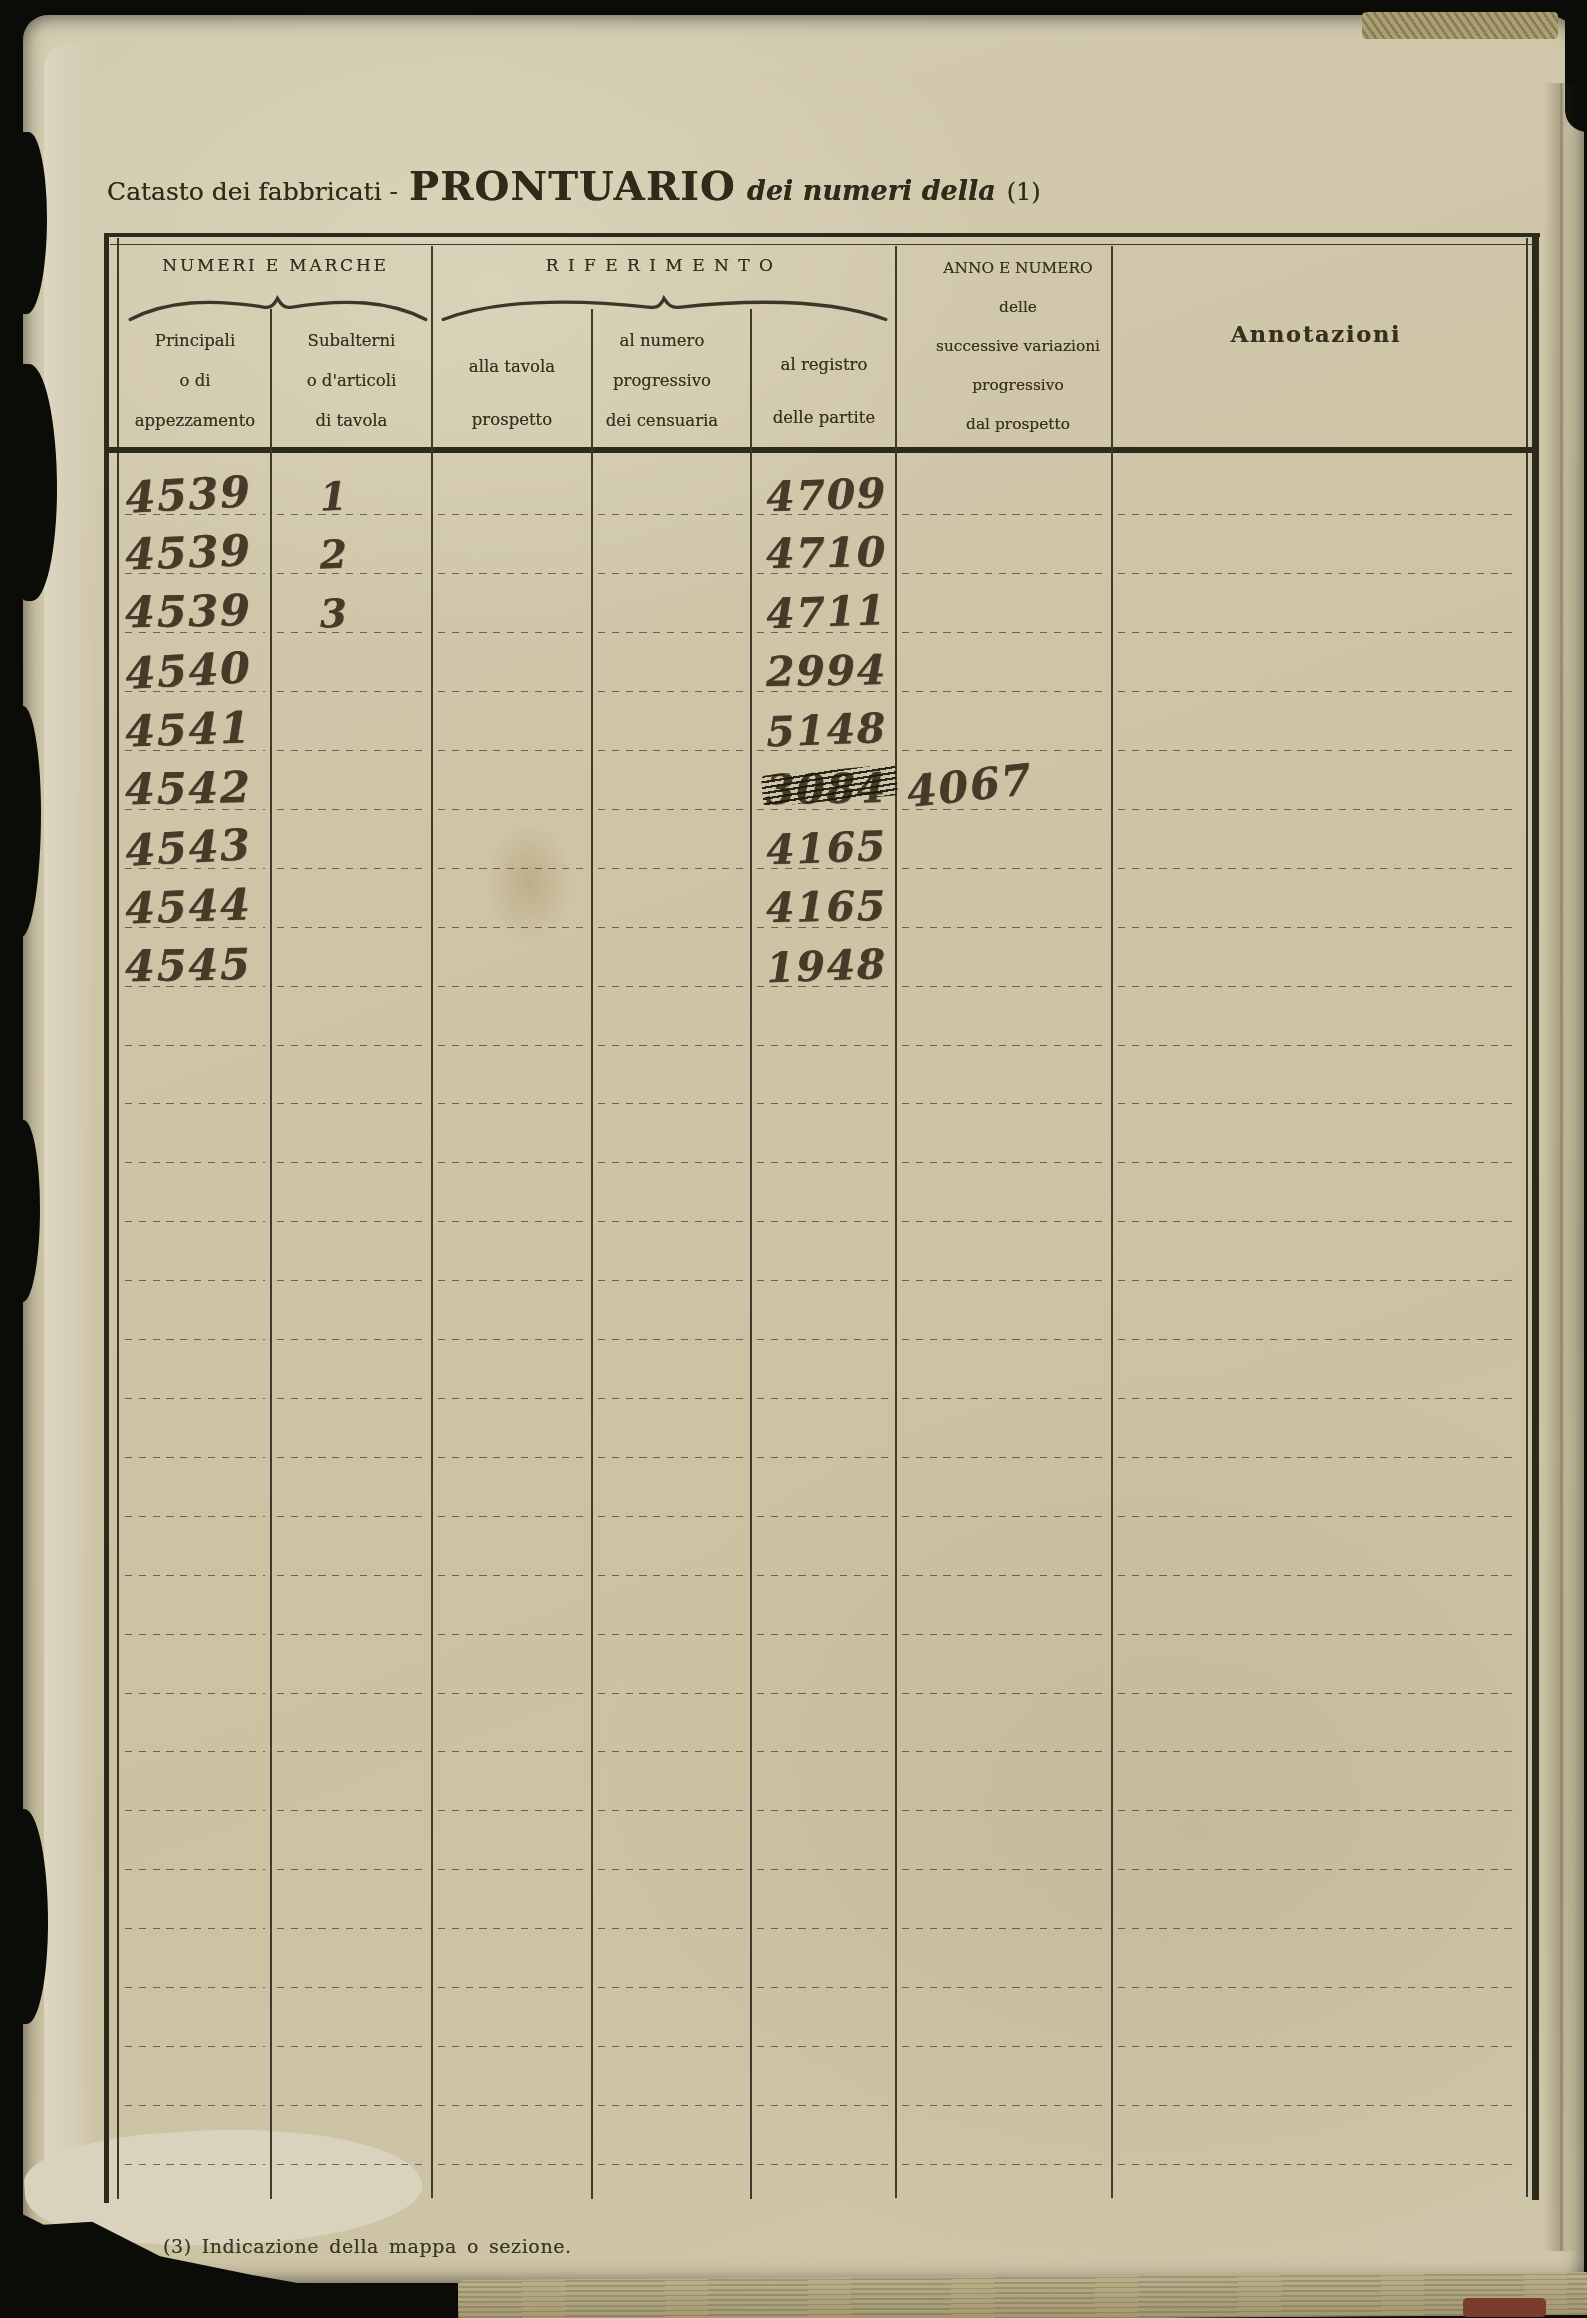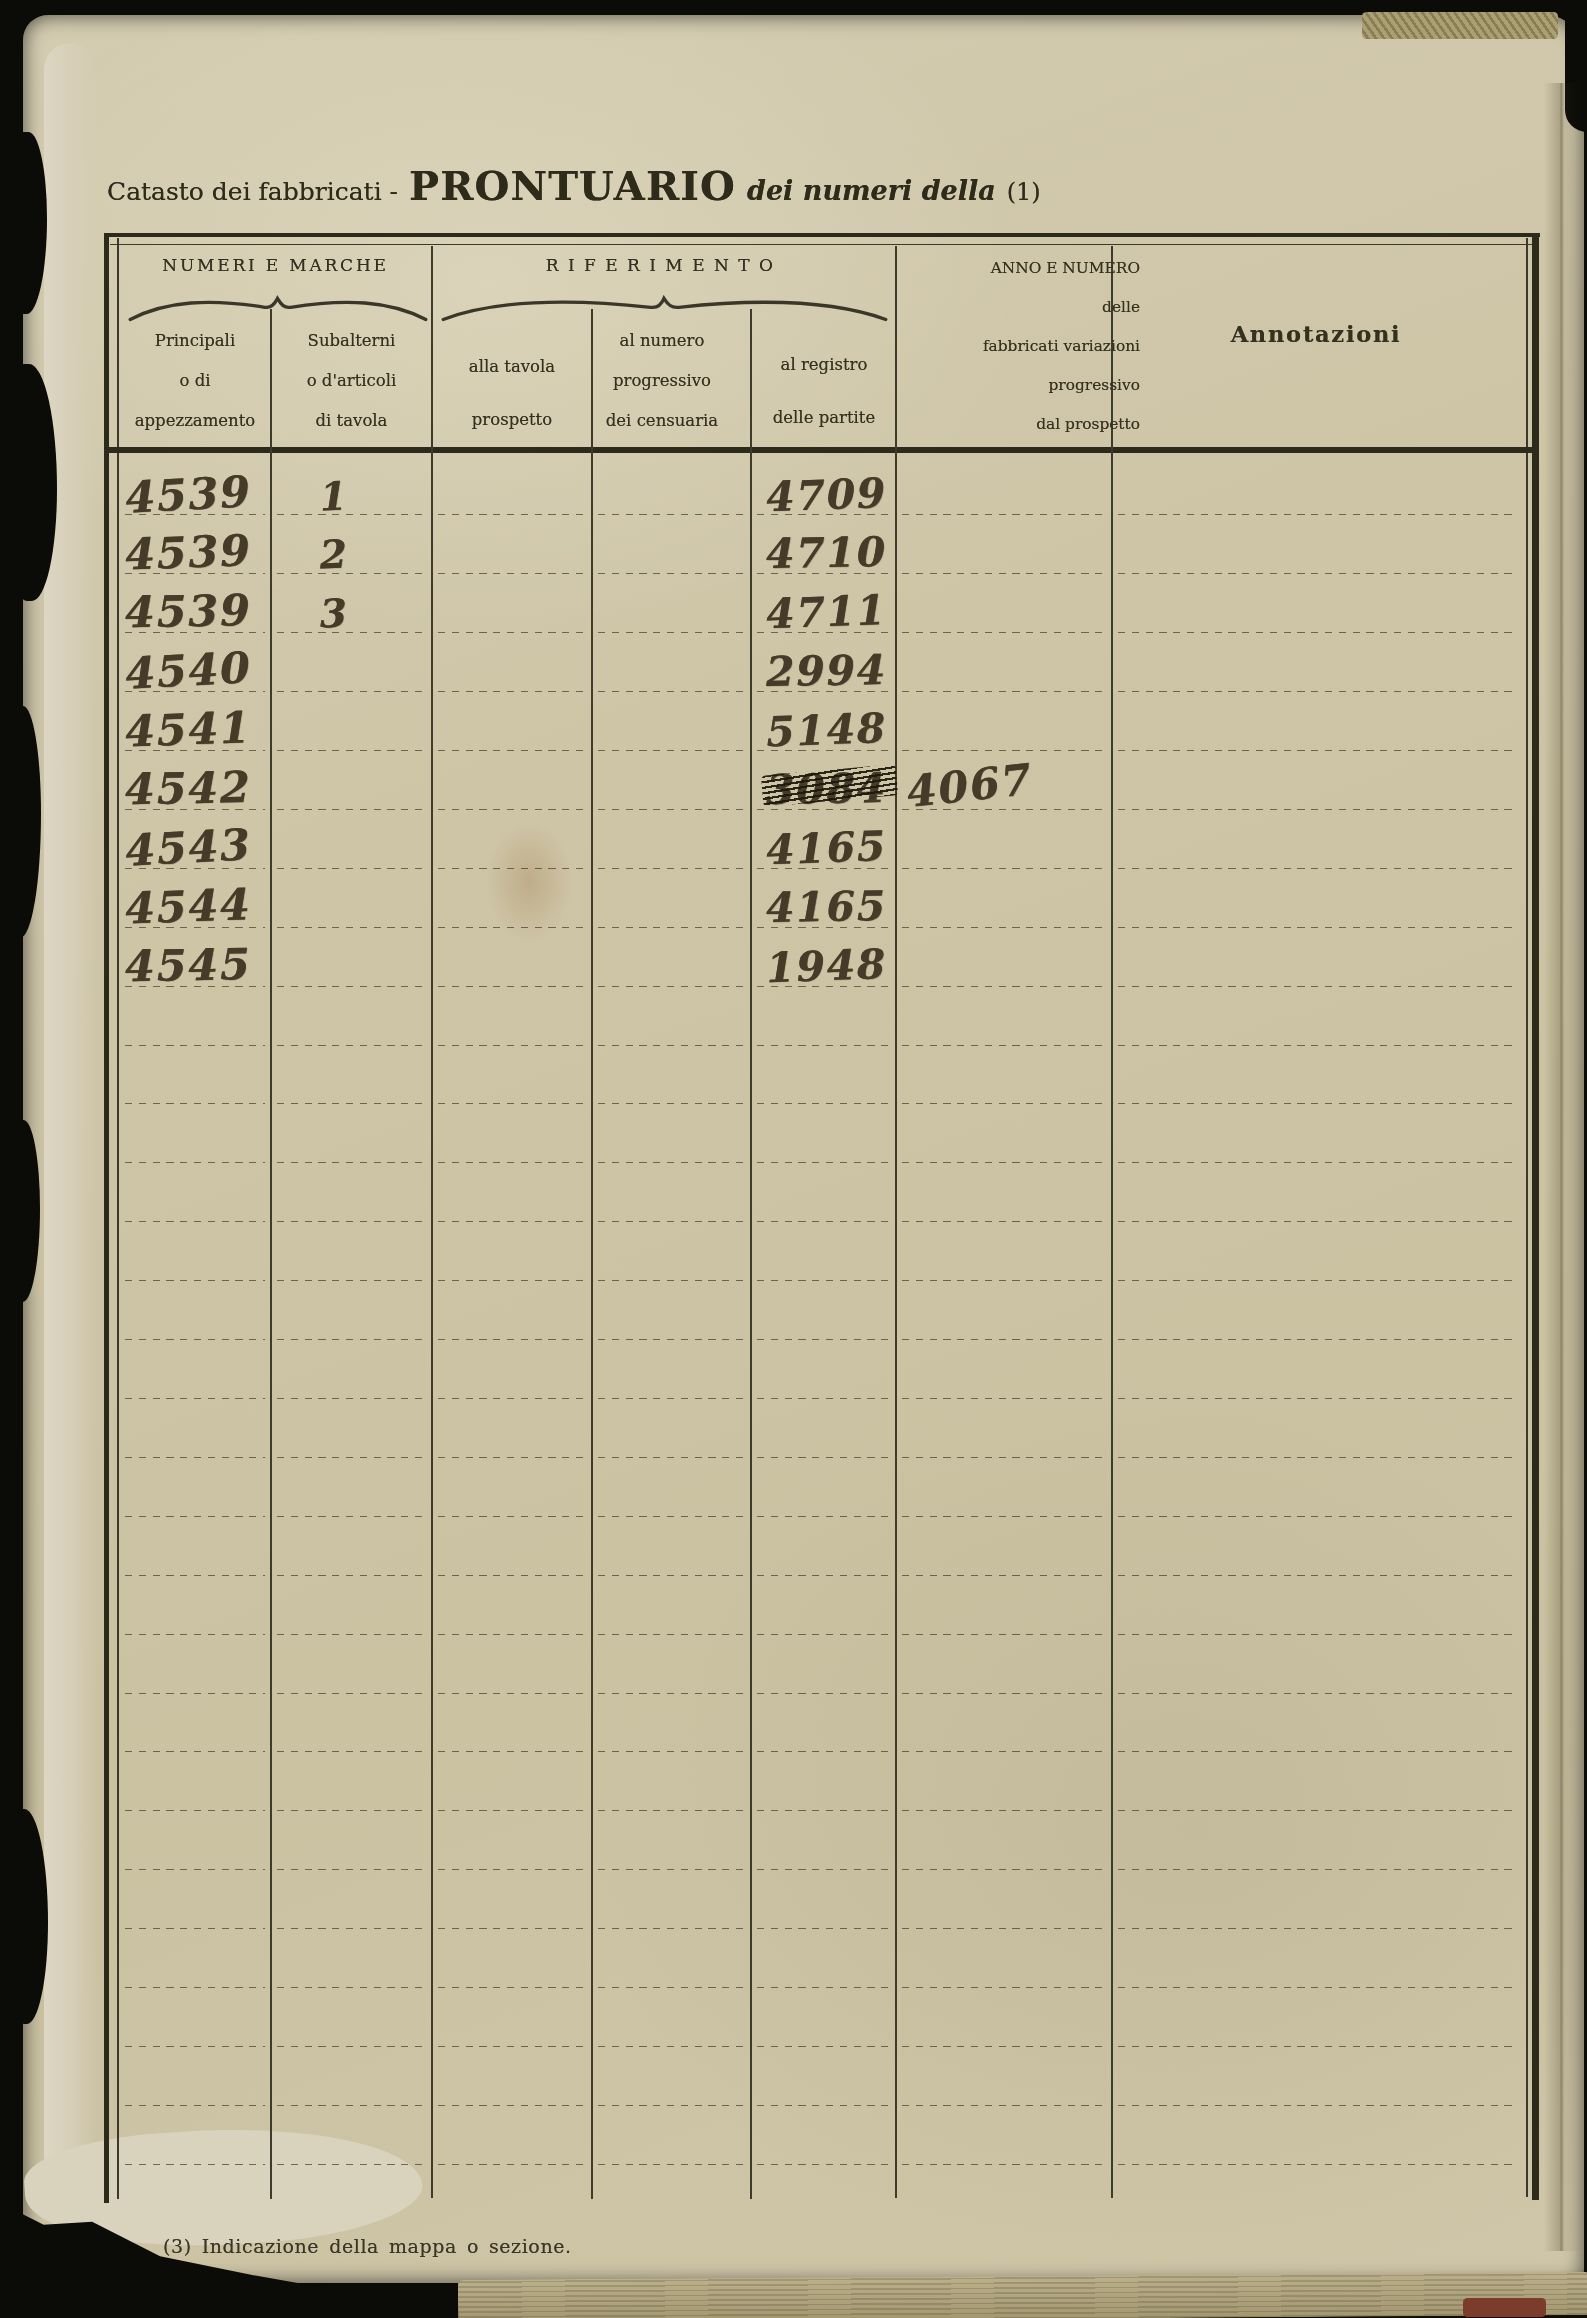--- a/index.html
+++ b/index.html
@@ -86,21 +86,21 @@
   .brace{position:absolute;}
   .hcol{
     position:absolute;color:#34311f;text-align:center;font-size:16.5px;line-height:40px;
     text-shadow:0 0 0.6px rgba(45,42,25,.6);
   }
   .hc1{left:119px;top:321px;width:152px;}
   .hc2{left:271px;top:321px;width:161px;}
   .hc3{left:432px;top:340px;width:160px;line-height:53px;}
   .hc4{left:592px;top:321px;width:140px;}
   .hc5{left:751px;top:338px;width:146px;line-height:53px;}
-  .hc6{left:896px;top:249px;width:244px;font-size:15.4px;line-height:39px;text-align:right;}
+  .hc6{left:896px;top:249px;width:244px;font-size:15.4px;line-height:39px;}
   .hc7{left:1112px;top:315px;width:408px;font-size:22.6px;font-weight:bold;letter-spacing:1.7px;line-height:39px;}
   
   .dash{
     position:absolute;height:1.1px;opacity:.85;
     background:repeating-linear-gradient(90deg,rgba(70,64,42,.85) 0 7.2px,rgba(70,64,42,0) 7.2px 13.8px);
   }
   .hw{
     position:absolute;height:54px;display:flex;align-items:flex-end;
     font-family:"DejaVu Serif",serif;font-style:italic;font-weight:bold;
     color:#463b28;line-height:1;letter-spacing:1.7px;
@@ -186,21 +186,21 @@
     <div>progressivo</div>
     <div>dei censuaria</div>
   </div>
   <div class="hcol hc5">
     <div>al registro</div>
     <div>delle partite</div>
   </div>
   <div class="hcol hc6">
     <div>ANNO E NUMERO</div>
     <div>delle</div>
-    <div>fabbricati variazioni</div>
+    <div>successive variazioni</div>
     <div>progressivo</div>
     <div>dal prospetto</div>
   </div>
   <div class="hcol hc7">
     <div>Annotazioni</div>
   </div>
 
   <div id="rows-layer">
       <div class="dash" style="left: 125px; width: 140px; top: 514px;"></div>
       <div class="dash" style="left: 277px; width: 149px; top: 514px;"></div>

